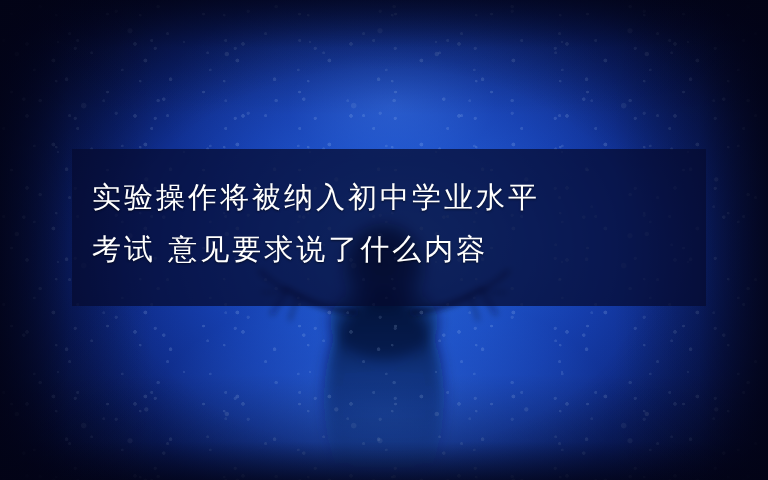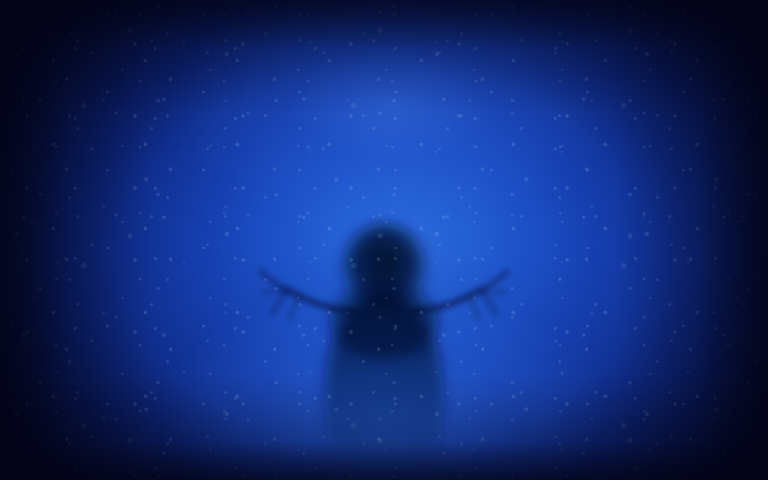--- a/index.html
+++ b/index.html
@@ -232,14 +232,20 @@
       <path d="M480 290 C 488 292, 498 293, 506 292" stroke-width="2" opacity="0.55"></path>
       <path d="M468 295 C 473 303, 476 312, 478 320" stroke-width="2" opacity="0.52"></path>
     </g>
   </svg>
 
   <div class="bg-drops"></div>
   <div class="bg-drops-2"></div>
   <div class="bg-vignette"></div>
   <div class="bg-vignette-edge"></div>
 
+  <div class="caption-panel">
+    <div class="caption-inner">
+      <div class="caption-line">实验操作将被纳入初中学业水平</div>
+      <div class="caption-line">考试 意见要求说了什么内容</div>
+    </div>
+  </div>
 
 </div>
 
 </body></html>

